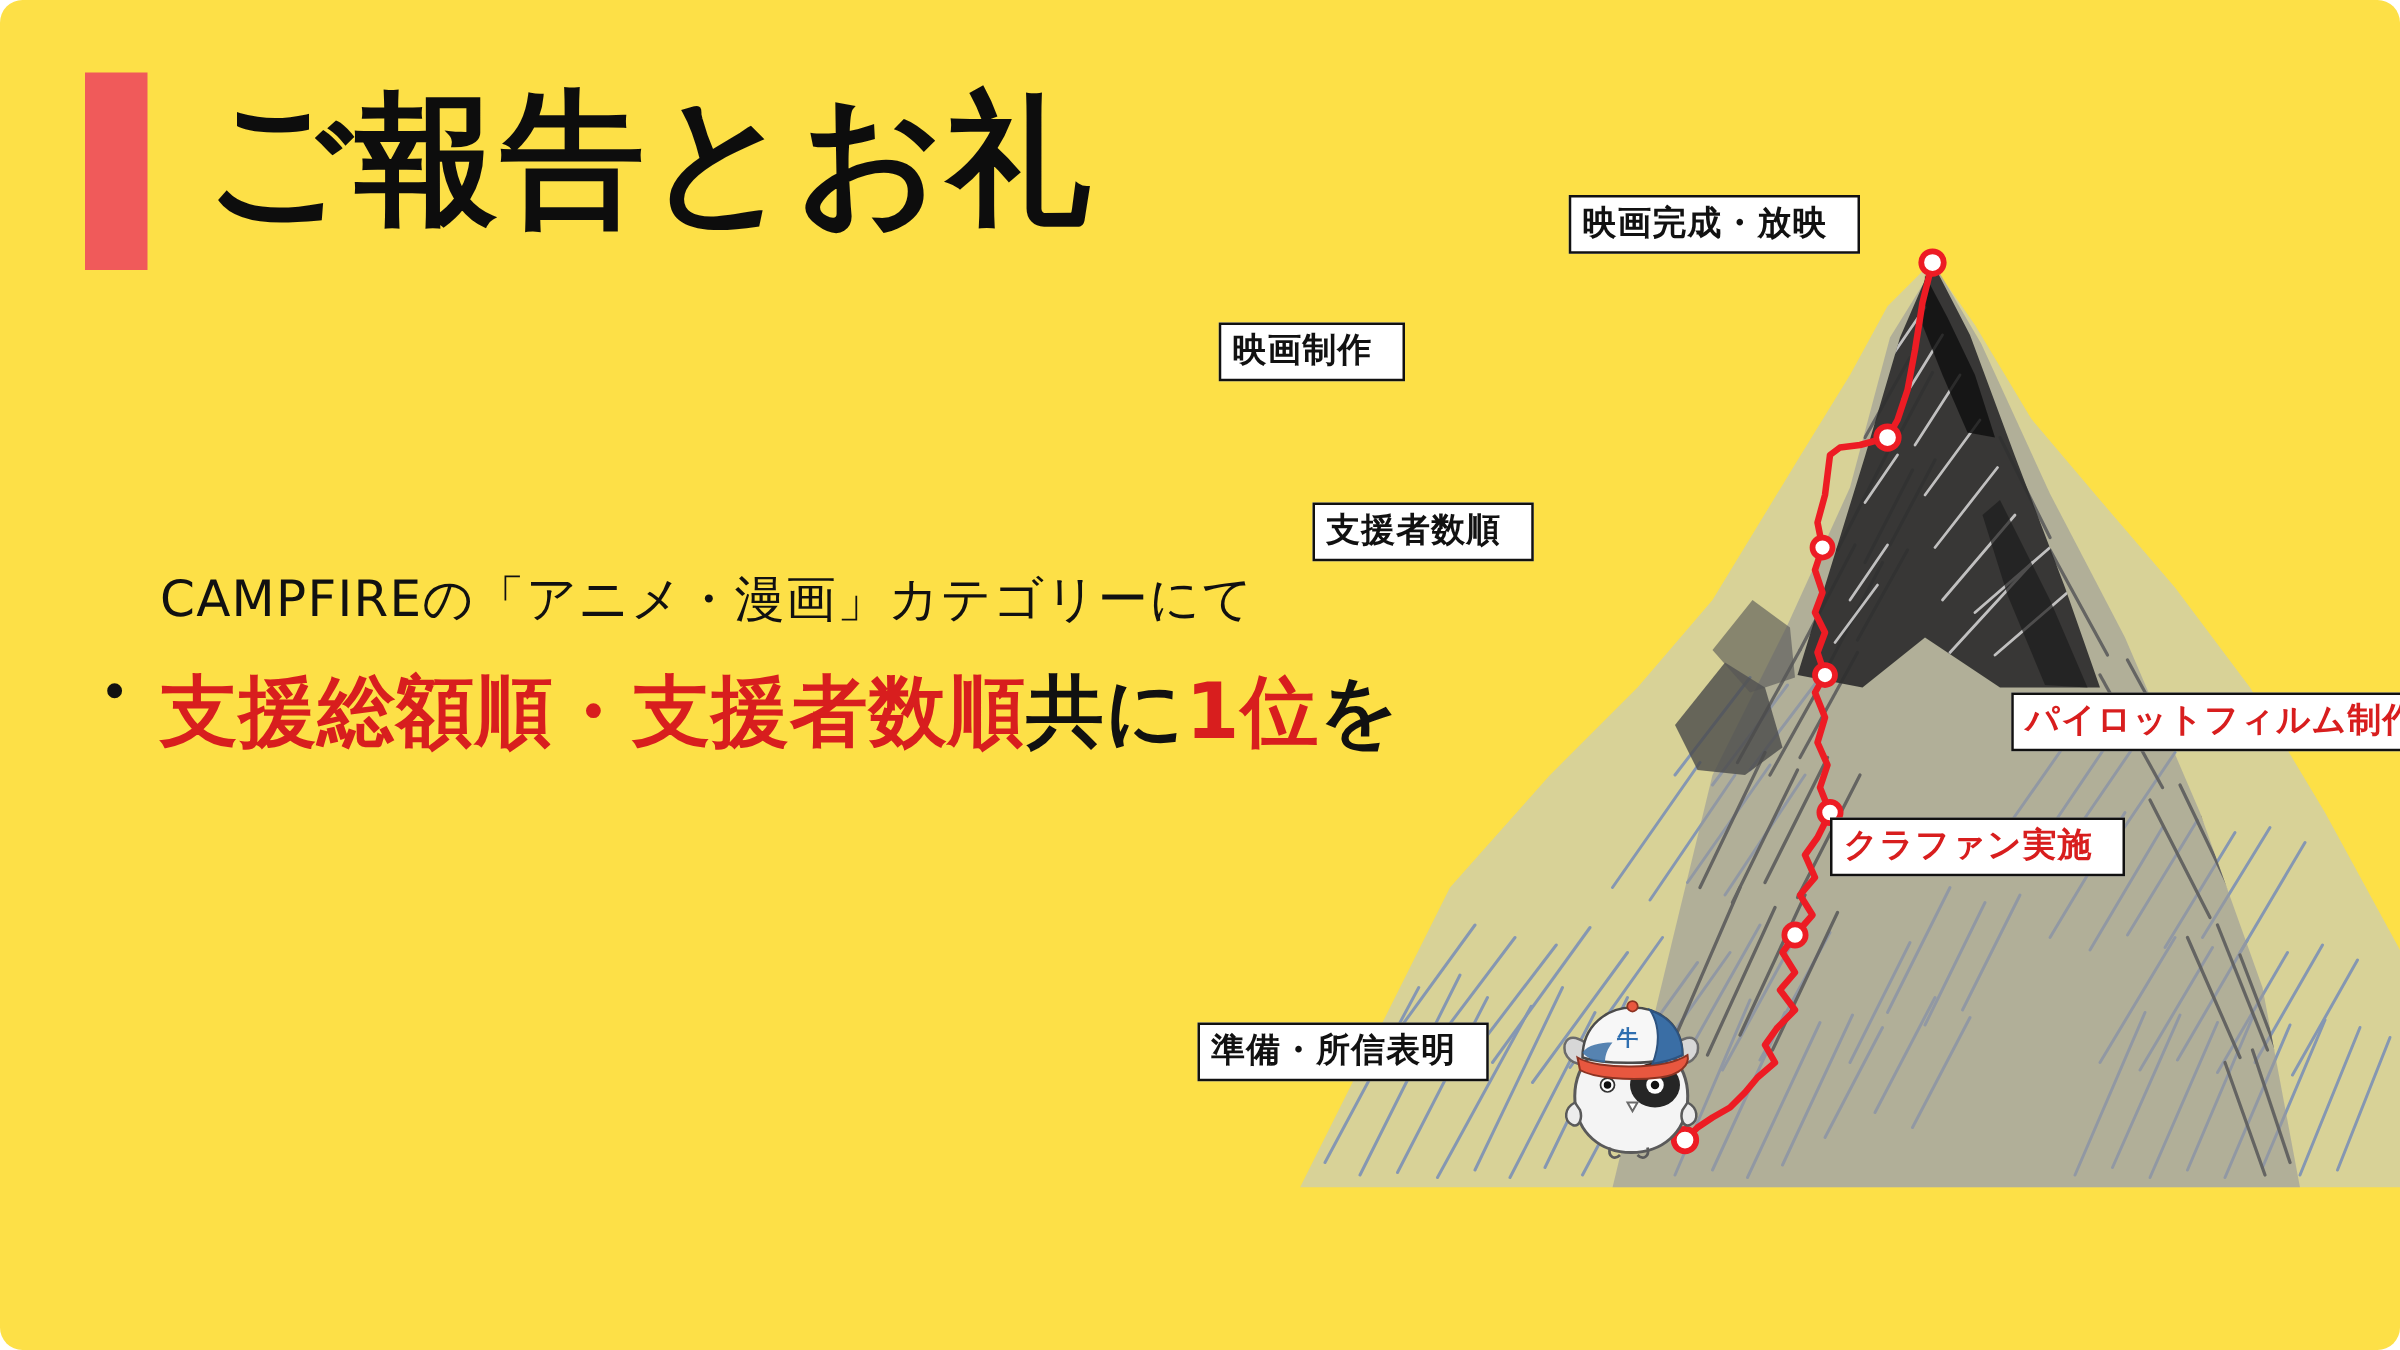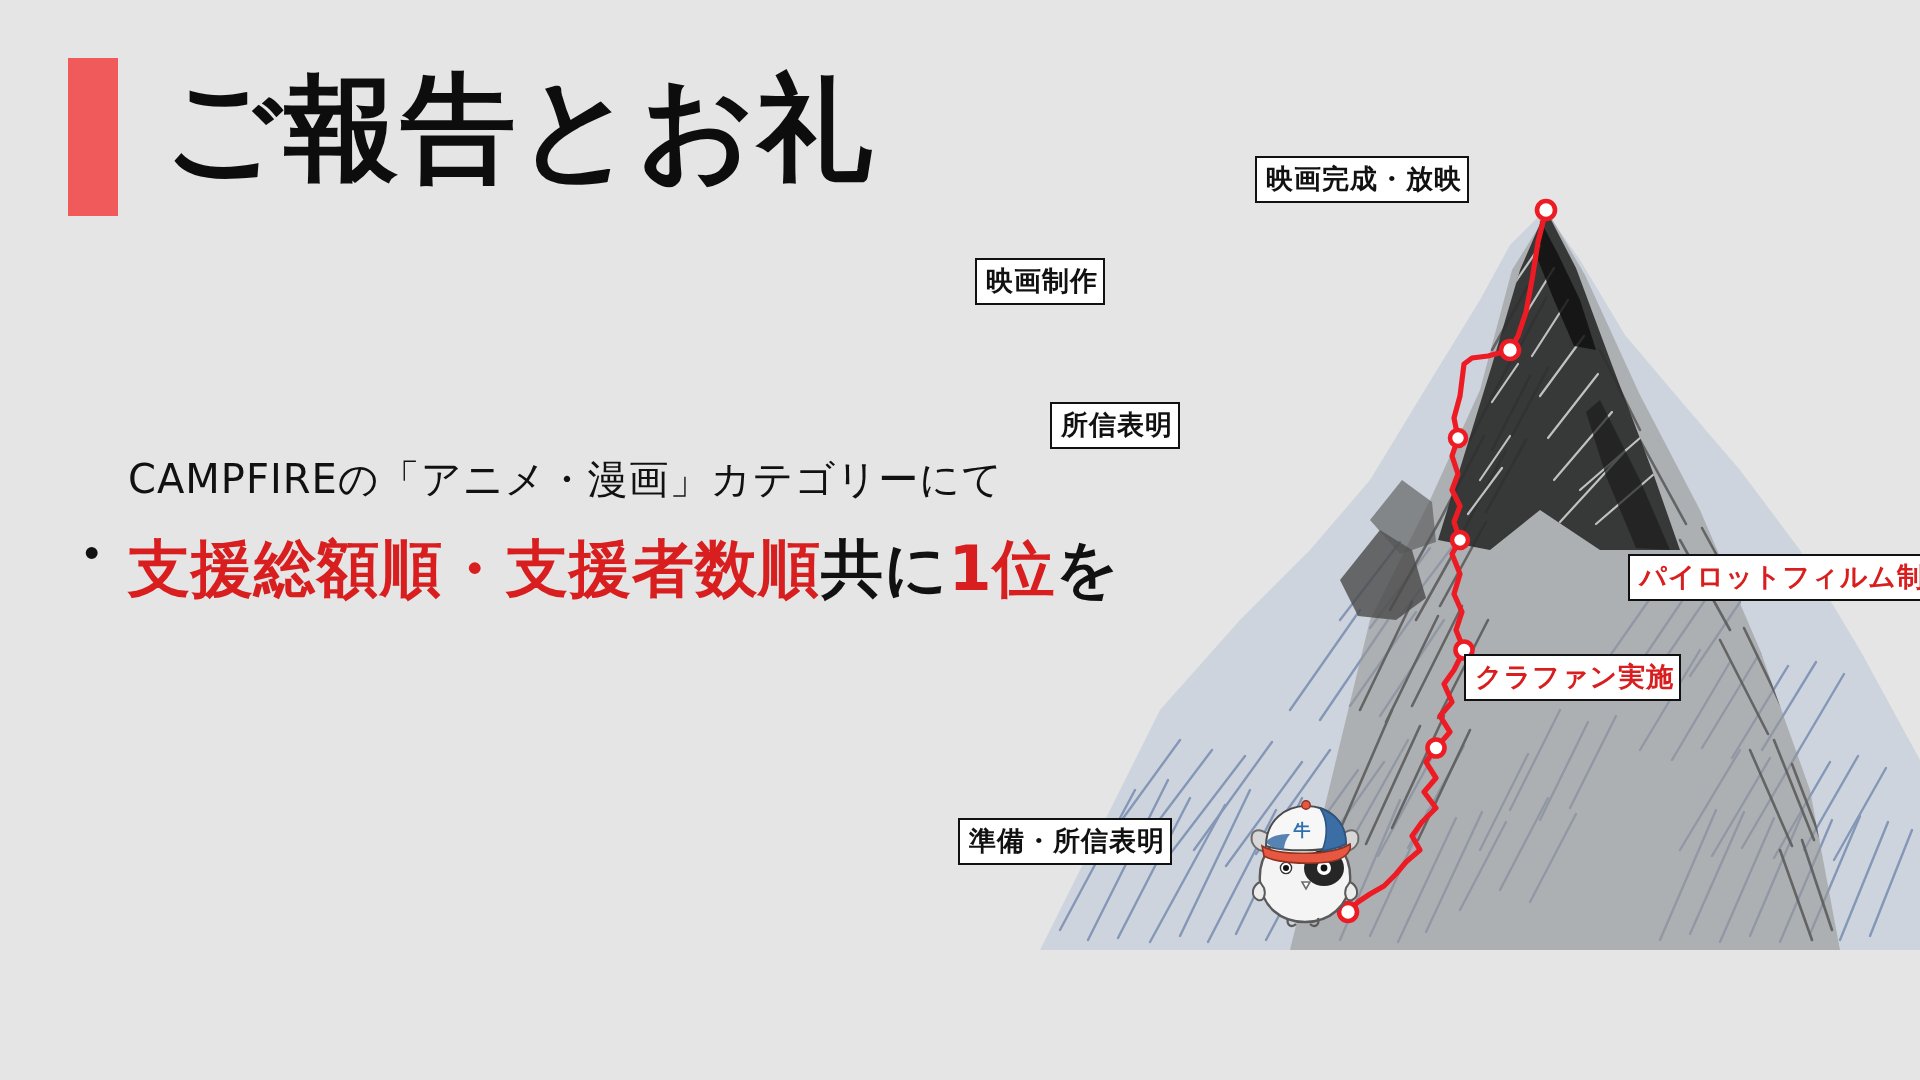--- a/index.html
+++ b/index.html
@@ -1,21 +1,21 @@
 <!DOCTYPE html>
 <html><head>
 <meta charset="utf-8">
 <style>
   * { margin:0; padding:0; box-sizing:border-box; }
   html, body {
     width:1920px; height:1080px;
     background:#ffffff; overflow:hidden;
     font-family:"Liberation Sans", sans-serif;
   }
-  .slide { position:relative; width:1920px; height:1080px; background:#e5e5e5; }
+  .slide { position:relative; width:1920px; height:1080px; background:#fde047;border-radius:18px; }
 
   
   .title-row { position:absolute; left:68px; top:58px; display:flex; align-items:flex-start; }
   .accent-bar { width:50px; height:158px; background:#F05A5A; flex:0 0 auto; }
   .title-text {
     margin-left:46px; font-family:"DejaVu Serif", serif;
     font-size:115px; font-weight:700; color:#0d0d0d;
     line-height:1.22; letter-spacing:2px; white-space:nowrap;
   }
 
@@ -47,21 +47,21 @@
 
   
   .mountain-wrap { position:absolute; left:1040px; top:150px; width:880px; height:800px; }
   .mountain-svg { position:absolute; left:0; top:0; width:880px; height:800px; }
 
   
   .label {
     position:absolute; background:#ffffff; border:2px solid #111;
     font-family:"DejaVu Serif", serif; font-weight:700;
     font-size:27px; line-height:1; color:#111;
-    padding:7px 5px 9px 9px; white-space:nowrap; letter-spacing:1px;
+    padding:7px 24px 9px 9px; white-space:nowrap; letter-spacing:1px;
   }
   .label.red-label { color:#D81E1E; }
 
   
   .mascot { position:absolute; left:1482px; top:800px; width:130px; height:140px; }
 </style>
 </head>
 <body>
 
 <div class="slide">
@@ -246,21 +246,21 @@
         <circle cx="418" cy="288" r="8"></circle>
         <circle cx="420" cy="390" r="8"></circle>
         <circle cx="424" cy="500" r="8.5"></circle>
         <circle cx="396" cy="598" r="8.5"></circle>
         <circle cx="308" cy="762" r="9"></circle>
       </g>
     </svg>
 
     <div class="label" style="left:215px; top:6px;">映画完成・放映</div>
     <div class="label" style="left:-65px; top:108px;">映画制作</div>
-    <div class="label" style="left:10px; top:252px;">所信表明</div>
+    <div class="label" style="left:10px; top:252px;">支援者数順</div>
     <div class="label red-label" style="left:485px; top:404px; left:unset; right:-40px;">パイロットフィルム制作</div>
     <div class="label red-label" style="left:424px; top:504px;">クラファン実施</div>
     <div class="label" style="left:-82px; top:668px;">準備・所信表明</div>
 
     <svg class="mascot" viewBox="0 0 130 140" style="left:200px; top:640px; position:absolute;">
 
       <path d="M28,44 C16,36 10,42 12,52 C16,62 28,64 36,58 Z" fill="#d7d7d7" stroke="#6b6b6b" stroke-width="2"></path>
       <path d="M102,44 C114,36 120,42 118,52 C114,62 102,64 94,58 Z" fill="#d7d7d7" stroke="#6b6b6b" stroke-width="2"></path>
 
       <path d="M65,42 C96,42 112,66 110,92 C108,116 90,132 65,132 C40,132 22,116 20,92 C18,66 34,42 65,42 Z" fill="#f4f4f4" stroke="#5a5a5a" stroke-width="2.4"></path>

